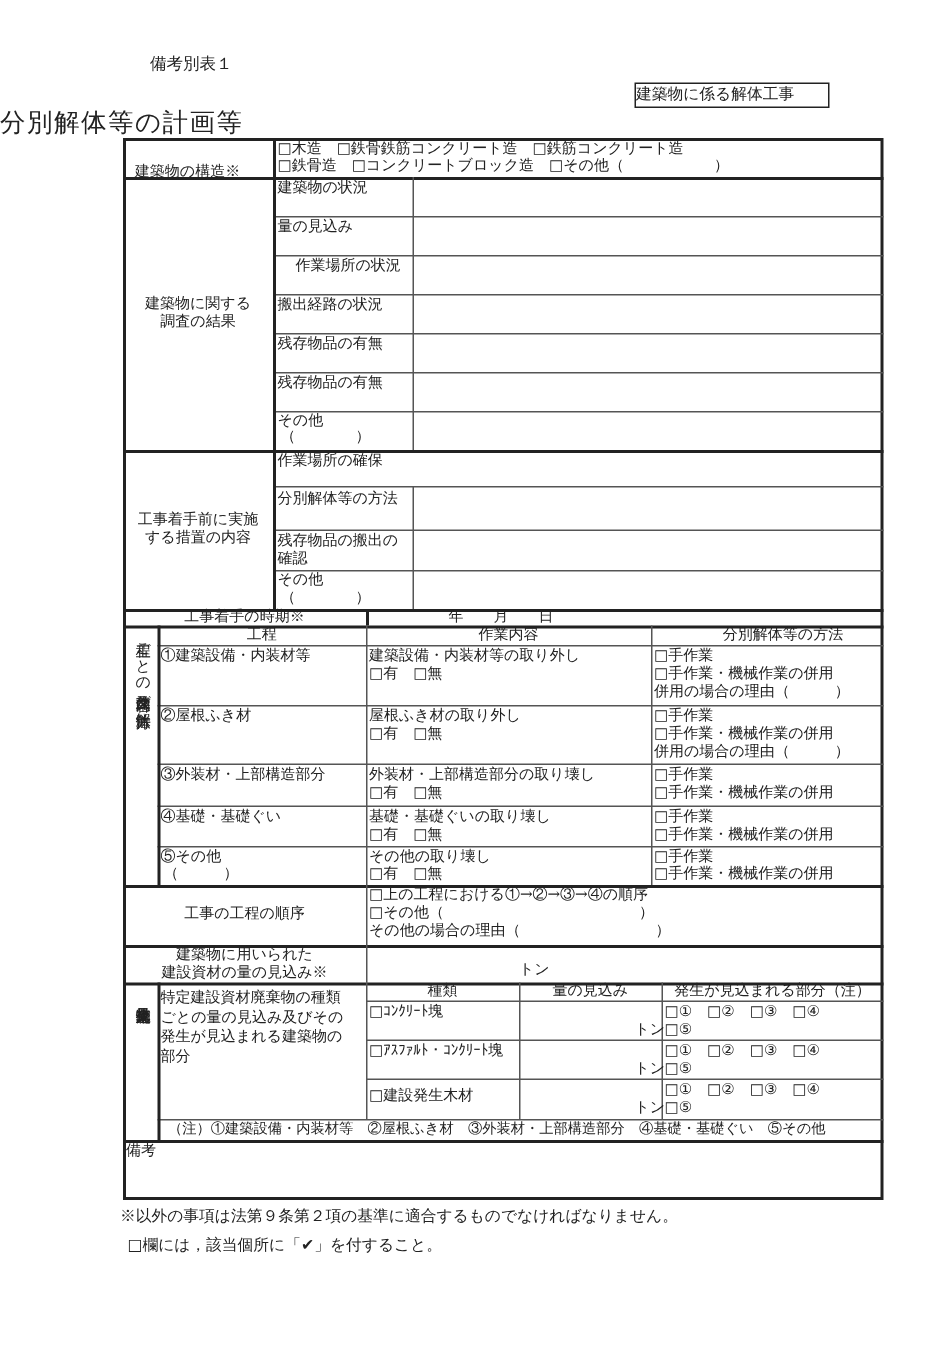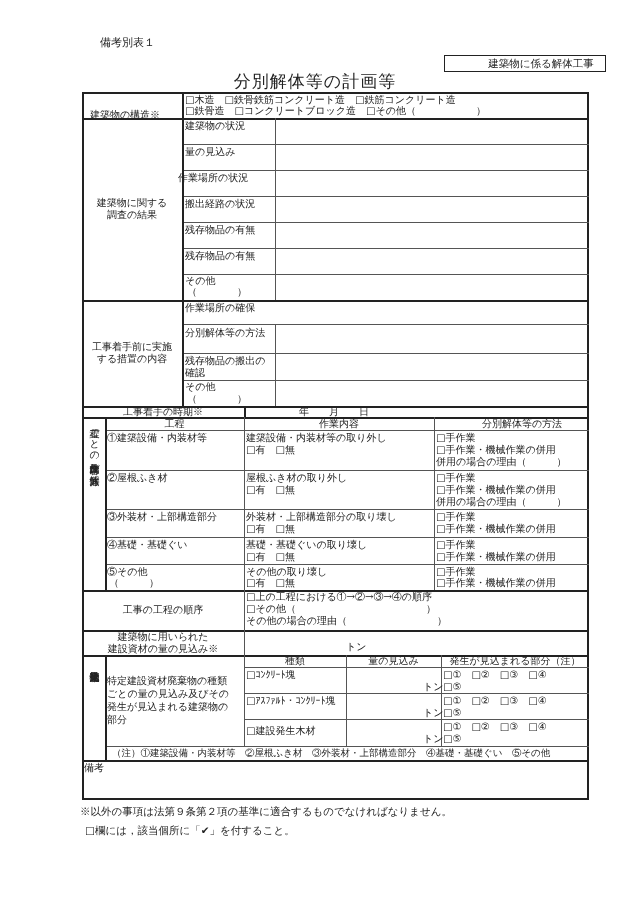--- a/index.html
+++ b/index.html
@@ -1,22 +1,22 @@
 <!DOCTYPE html>
 <html><head>
 <meta charset="utf-8">
 <style>
   html,body{margin:0;padding:0;background:#fff;}
   body{width:630px;height:903px;position:relative;overflow:hidden;
        font-family:"DejaVu Serif","Liberation Serif",serif;color:#222;}
   .abs{position:absolute;}
   .t{font-size:10px;line-height:12px;white-space:pre;}
   .hdr-note{left:68px;top:37px;font-size:11px;margin-left:32px;}
-  .tag{left:444px;top:55px;width:128px;height:15px;border:1.5px solid #222;font-size:10.5px;text-align:center;line-height:15px;padding-left:32px;}
-  .title{left:0;width:630px;top:70px;text-align:center;font-size:17px;letter-spacing:1px;}
+  .tag{left:423px;top:55px;width:128px;height:15px;border:1.5px solid #222;font-size:10.5px;line-height:15px;}
+  .title{left:0;width:630px;top:70px;text-align:left;font-size:17px;letter-spacing:1px;}
   .frame{left:82px;top:92px;width:507px;height:708px;border:2px solid #222;box-sizing:border-box;}
   .hl{position:absolute;height:0;border-top:1px solid #555;}
   .hl.thick{border-top:2px solid #222;}
   .vl{position:absolute;width:0;border-left:1px solid #555;}
   .vl.thick{border-left:2px solid #222;}
   .c{text-align:center;}
   .vert{writing-mode:vertical-rl;text-orientation:upright;font-size:10px;letter-spacing:0px;line-height:12px;}
   .foot{font-size:10.5px;}
 </style>
 </head>
@@ -68,21 +68,21 @@
 <div class="vl" style="left:346px;top:655px;height:91px"></div>
 <div class="vl" style="left:441px;top:655px;height:91px"></div>
 
 <div class="abs t c" style="left:82px;width:86px;top:109px">建築物の構造※</div>
 <div class="abs t" style="left:185px;top:94px">□木造　□鉄骨鉄筋コンクリート造　□鉄筋コンクリート造</div>
 <div class="abs t" style="left:185px;top:105px">□鉄骨造　□コンクリートブロック造　□その他（　　　　　　）</div>
 
 <div class="abs t c" style="left:82px;width:100px;top:197px"><span>建築物に関する</span><br><span>調査の結果</span></div>
 <div class="abs t" style="left:185px;top:120px">建築物の状況</div>
 <div class="abs t" style="left:185px;top:146px">量の見込み</div>
-<div class="abs t" style="left:178px;top:172px">作業場所の状況</div>
+<div class="abs t" style="left:197px;top:172px">作業場所の状況</div>
 <div class="abs t" style="left:185px;top:198px">搬出経路の状況</div>
 <div class="abs t" style="left:185px;top:224px">残存物品の有無</div>
 <div class="abs t" style="left:185px;top:250px">残存物品の有無</div>
 <div class="abs t" style="left:185px;top:275px">その他</div>
 <div class="abs t" style="left:187px;top:286px">（　　　　）</div>
 <div class="abs" style="left:276px;top:119px;width:312px;height:180px"></div>
 
 <div class="abs t c" style="left:82px;width:100px;top:341px"><span>工事着手前に実施</span><br><span>する措置の内容</span></div>
 <div class="abs t" style="left:185px;top:302px">作業場所の確保</div>
 <div class="abs t" style="left:185px;top:327px">分別解体等の方法</div>
@@ -134,21 +134,21 @@
 
 <div class="abs t c" style="left:82px;width:162px;top:604px">工事の工程の順序</div>
 <div class="abs t" style="left:246px;top:591px">□上の工程における①→②→③→④の順序</div>
 <div class="abs t" style="left:246px;top:603px">□その他（　　　　　　　　　　　　　）</div>
 <div class="abs t" style="left:246px;top:615px">その他の場合の理由（　　　　　　　　　）</div>
 
 <div class="abs t c" style="left:82px;width:162px;top:631px"><span>建築物に用いられた</span><br><span>建設資材の量の見込み※</span></div>
 <div class="abs t" style="left:346px;top:641px">トン</div>
 
 <div class="abs vert" style="left:88px;top:664px;height:80px">廃棄物発生見込量</div>
-<div class="abs t" style="left:107px;top:674px;line-height:13px"><span>特定建設資材廃棄物の種類</span><br><span>ごとの量の見込み及びその</span><br><span>発生が見込まれる建築物の</span><br><span>部分</span></div>
+<div class="abs t" style="left:107px;top:659px;line-height:13px"><span>特定建設資材廃棄物の種類</span><br><span>ごとの量の見込み及びその</span><br><span>発生が見込まれる建築物の</span><br><span>部分</span></div>
 <div class="abs t c" style="left:244px;width:102px;top:655px">種類</div>
 <div class="abs t c" style="left:346px;width:95px;top:655px">量の見込み</div>
 <div class="abs t c" style="left:441px;width:148px;top:655px">発生が見込まれる部分（注）</div>
 
 <div class="abs t" style="left:246px;top:669px">□ｺﾝｸﾘｰﾄ塊</div>
 <div class="abs t" style="left:423px;top:681px">トン</div>
 <div class="abs" style="left:347px;top:668px;width:75px;height:24px"></div>
 <div class="abs t" style="left:443px;top:669px">□①　□②　□③　□④</div>
 <div class="abs t" style="left:443px;top:681px">□⑤</div>
 

